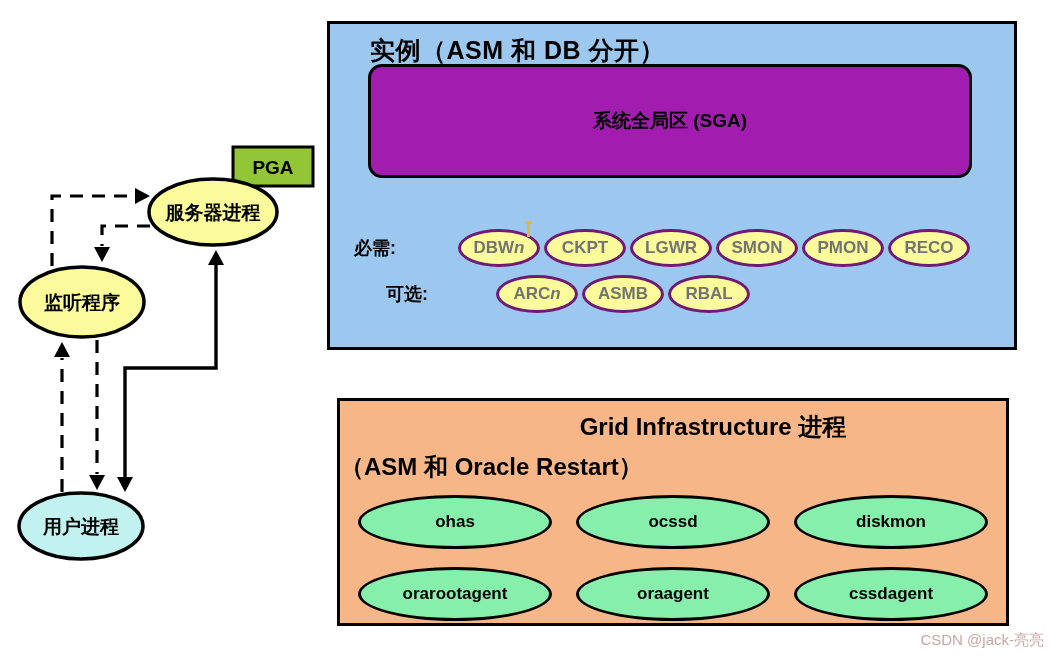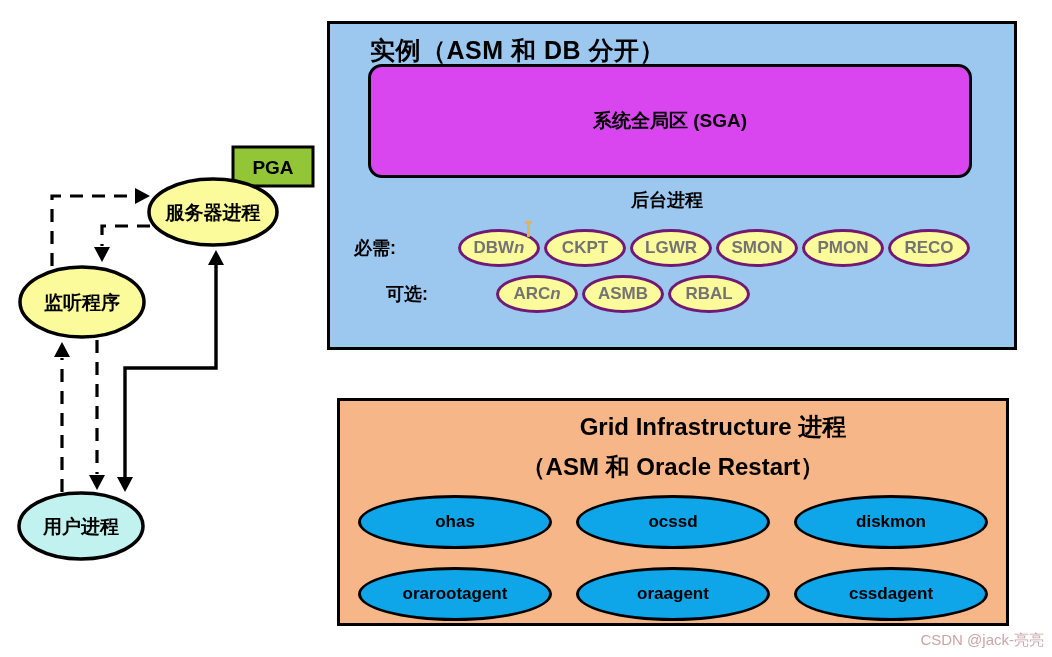--- a/index.html
+++ b/index.html
@@ -10,21 +10,21 @@
   .instance-box{
     position:absolute;left:327px;top:21px;width:684px;height:323px;
     background:#9CC7EF;border:3px solid #000;
   }
   .instance-title{
     position:absolute;left:40px;top:10px;font-size:25px;font-weight:bold;color:#000;
     letter-spacing:.5px;white-space:nowrap;
   }
   .sga-box{
     position:absolute;left:38px;top:40px;width:598px;height:108px;
-    background:#d946ef;border:3px solid #000;border-radius:14px;
+    background:#a21caf;border:3px solid #000;border-radius:14px;
     display:flex;align-items:center;justify-content:center;
     font-size:19px;font-weight:bold;color:#000;
   }
   .bg-proc-label{
     position:absolute;left:38px;top:164px;width:598px;text-align:center;
     font-size:18px;font-weight:bold;color:#000;
   }
   .proc-row{
     position:absolute;display:flex;align-items:center;gap:4px;height:38px;
   }
@@ -51,30 +51,30 @@
   
   .grid-box{
     position:absolute;left:337px;top:398px;width:666px;height:222px;
     background:#F6B687;border:3px solid #000;
   }
   .grid-title-1{
     position:absolute;left:0;top:10px;width:100%;text-align:center;
     font-size:24px;font-weight:bold;color:#000;padding-left:40px;
   }
   .grid-title-2{
-    position:absolute;left:0;top:50px;width:100%;text-align:center;
+    position:absolute;left:0;top:50px;width:100%;text-align:left;
     font-size:24px;font-weight:bold;color:#000;
   }
   .grid-row{
     position:absolute;left:18px;right:18px;display:flex;justify-content:space-between;
   }
   .grid-row.r1{top:94px;}
   .grid-row.r2{top:166px;align-items:center;}
   .grid-ellipse{
-    width:188px;height:48px;background:#0ea5e9;border:3px solid #000;border-radius:50%;
+    width:188px;height:48px;background:#86efac;border:3px solid #000;border-radius:50%;
     display:flex;align-items:center;justify-content:center;
     font-size:17px;font-weight:bold;color:#000;
   }
 
   
   .flow-svg{position:absolute;left:0;top:0;}
   .flow-svg text{font-family:"Liberation Sans","DejaVu Sans",sans-serif;font-weight:bold;fill:#000;}
 
   
   .watermark{
@@ -125,21 +125,20 @@
     </g>
   </svg>
 
   <div class="instance-box">
     <div class="instance-title">实例（ASM 和 DB 分开）</div>
 
     <div class="sga-box">
       <span>系统全局区 (SGA)</span>
     </div>
 
-    <div class="bg-proc-label">后台进程</div>
 
     <div class="proc-row required">
       <span class="row-label">必需:</span>
       <span class="proc-ellipse">
           <span>DBW</span>
           <i>n</i>
         </span>
       <span class="proc-ellipse">
           <span>CKPT</span>
         </span>

